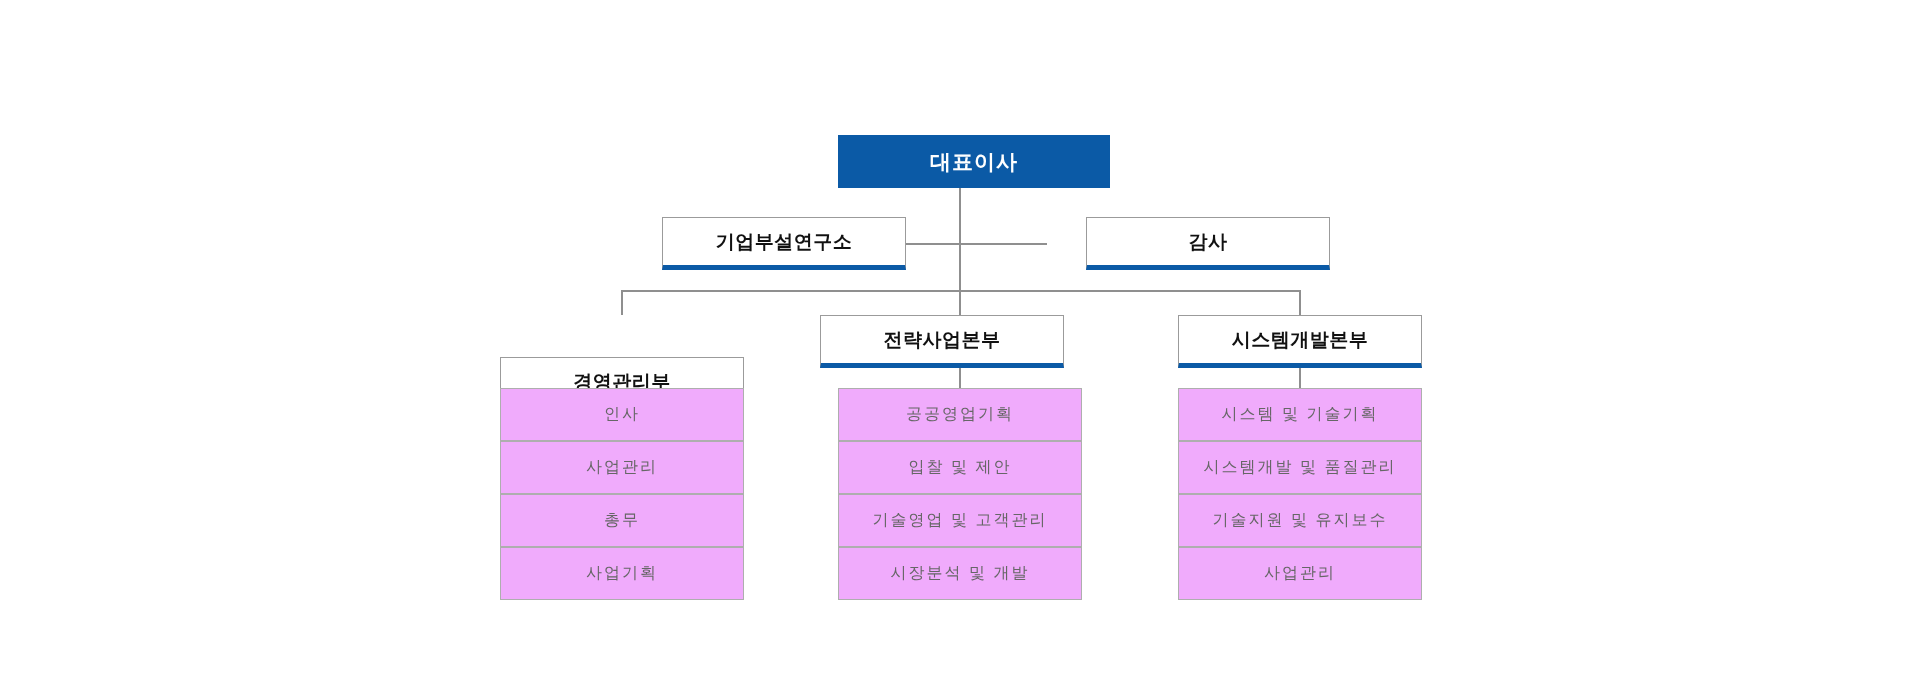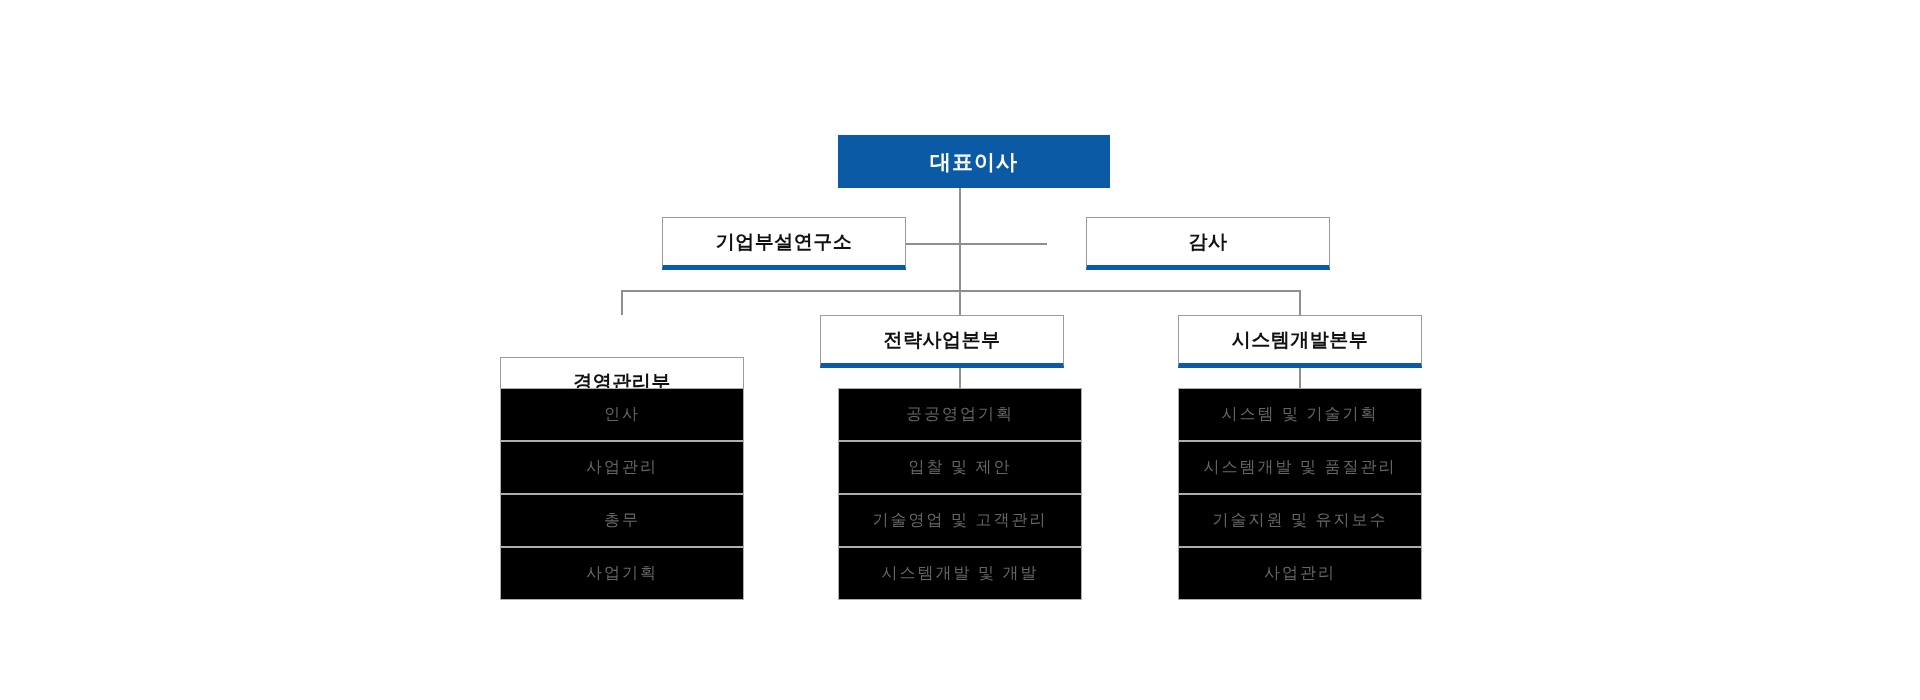--- a/index.html
+++ b/index.html
@@ -36,21 +36,21 @@
   .staff-left{left:630px;top:217px;margin-left:32px;}
   .staff-right{left:1086px;top:217px;}
   .dept-1{left:500px;top:315px;margin-top:42px;}
   .dept-2{left:820px;top:315px;}
   .dept-3{left:1178px;top:315px;}
   .teams{position:absolute;top:388px;width:244px;}
   .teams-1{left:500px;}
   .teams-2{left:838px;}
   .teams-3{left:1178px;}
   .cell{
-    box-sizing:border-box;width:244px;height:53px;background:#000000;
+    box-sizing:border-box;width:244px;height:53px;background:#f0abfc;
     border:1px solid var(--cell-border-gray);
     display:flex;align-items:center;justify-content:center;
     color:var(--cell-text);font-size:16px;font-weight:400;letter-spacing:2px;text-align:center;
   }
 </style>
 </head>
 <body>
 
 <div class="canvas">
 
@@ -103,21 +103,21 @@
     <div class="cell">
         <span>공공영업기획</span>
       </div>
     <div class="cell">
         <span>입찰 및 제안</span>
       </div>
     <div class="cell">
         <span>기술영업 및 고객관리</span>
       </div>
     <div class="cell">
-        <span>시스템개발 및 개발</span>
+        <span>시장분석 및 개발</span>
       </div>
   </div>
   <div class="teams teams-3">
     <div class="cell">
         <span>시스템 및 기술기획</span>
       </div>
     <div class="cell">
         <span>시스템개발 및 품질관리</span>
       </div>
     <div class="cell">

